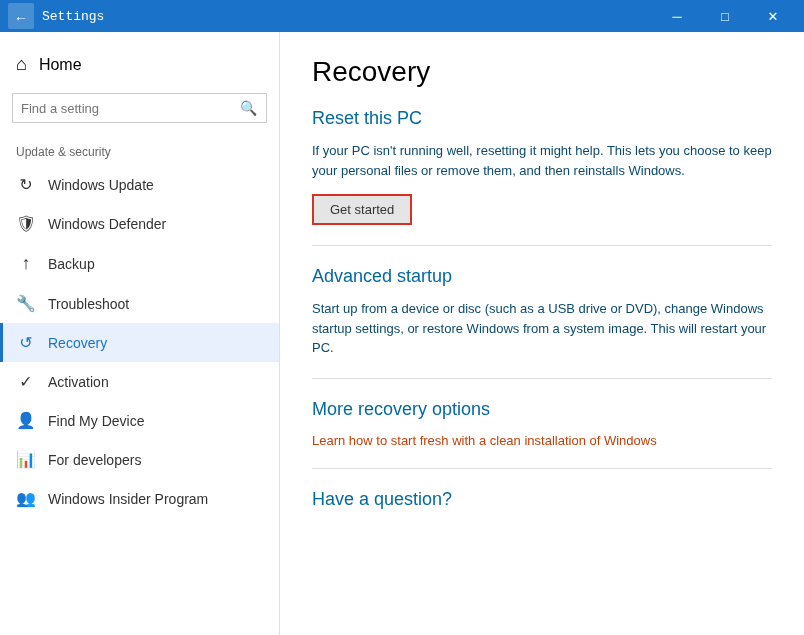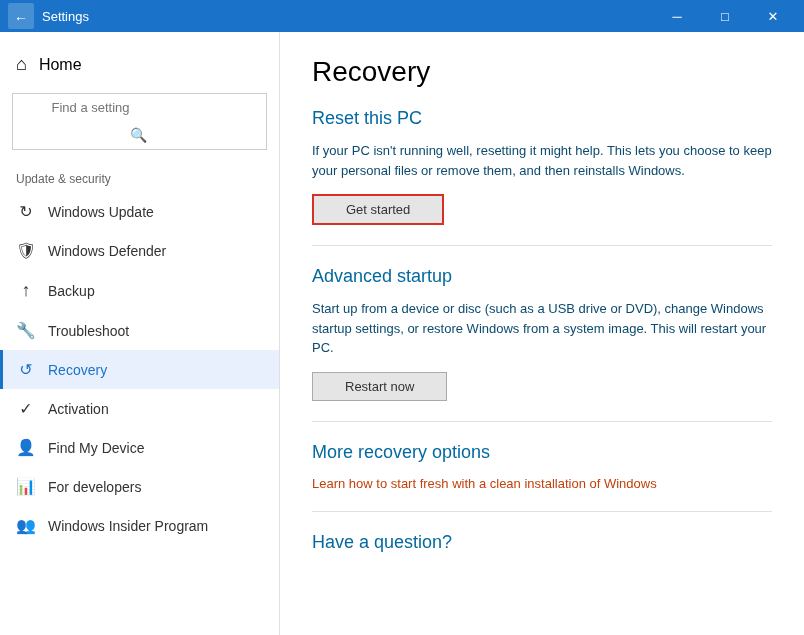--- a/index.html
+++ b/index.html
@@ -9,21 +9,21 @@
     .titlebar {
       display: flex; align-items: center; justify-content: space-between;
       background: #1a73c8; height: 32px; padding: 0 8px; flex-shrink: 0;
     }
     .titlebar-left { display: flex; align-items: center; gap: 8px; }
     .titlebar-back {
       width: 26px; height: 26px; background: rgba(255,255,255,0.2);
       border: none; border-radius: 2px; cursor: pointer; color: #fff;
       display: flex; align-items: center; justify-content: center; font-size: 14px;
     }
-    .titlebar-title { color: #fff; font-size: 13px; }
+    .titlebar-title { color: #fff; font-size: 13px; font-family: Liberation Mono, monospace; }
     .titlebar-controls { display: flex; gap: 2px; }
     .titlebar-btn {
       width: 46px; height: 32px; border: none; background: transparent;
       color: #fff; font-size: 13px; cursor: pointer; display: flex; align-items: center; justify-content: center;
     }
 
     
     .app-body { display: flex; flex: 1; overflow: hidden; }
 
     
@@ -32,21 +32,21 @@
       border-right: 1px solid #e0e0e0; padding: 12px 0;
     }
     .sidebar-home {
       display: flex; align-items: center; gap: 12px;
       padding: 10px 16px; font-size: 16px; cursor: pointer; color: #000;
     }
     .sidebar-home-icon { font-size: 18px; }
 
     .search-box {
       margin: 8px 12px; display: flex; align-items: center;
-      border: 1px solid #ccc; background: #fff; flex-direction: column;
+      border: 1px solid #ccc; background: #fff;
     }
     .search-box input {
       border: none; outline: none; flex: 1; padding: 6px 8px;
       font-size: 13px; font-family: 'Segoe UI', sans-serif;
     }
     .search-box-icon { padding: 6px 8px; color: #555; font-size: 14px; }
 
     .sidebar-section-label {
       padding: 14px 16px 6px 16px; font-size: 12px; color: #666; font-weight: 400;
     }
@@ -59,21 +59,21 @@
     .sidebar-item-icon { font-size: 16px; width: 20px; text-align: center; flex-shrink: 0; }
 
     
     .content { flex: 1; overflow-y: auto; padding: 24px 32px; }
     .page-title { font-size: 28px; font-weight: 300; color: #000; margin-bottom: 20px; }
 
     .section-title { font-size: 18px; font-weight: 400; color: #0369a1; margin-bottom: 12px; }
     .section-desc { font-size: 13px; color: #0c4a6e; line-height: 1.5; margin-bottom: 14px; }
 
     .btn {
-      padding: 6px 32px; border: 1px solid #aaa; background: #e5e5e5;
+      padding: 6px 16px; border: 1px solid #aaa; background: #e5e5e5;
       cursor: pointer; font-size: 13px; font-family: 'Segoe UI', sans-serif;
       color: #333;
     }
     .btn.highlight { border: 2px solid #d93025; }
 
     .section-divider { border: none; border-top: 1px solid #e0e0e0; margin: 20px 0; }
 
     .link-blue { color: #c2410c; cursor: pointer; text-decoration: none; font-size: 13px; }
   </style>
 </head>
@@ -158,21 +158,20 @@
     
     <h2 class="section-title">Reset this PC</h2>
     <p class="section-desc">If your PC isn't running well, resetting it might help. This lets you choose to keep your personal files or remove them, and then reinstalls Windows.</p>
     <button class="btn highlight">Get started</button>
 
     <hr class="section-divider">
 
     
     <h2 class="section-title">Advanced startup</h2>
     <p class="section-desc">Start up from a device or disc (such as a USB drive or DVD), change Windows startup settings, or restore Windows from a system image. This will restart your PC.</p>
-    <button class="btn">Restart now</button>
 
     <hr class="section-divider">
 
     
     <h2 class="section-title">More recovery options</h2>
     <a class="link-blue">Learn how to start fresh with a clean installation of Windows</a>
 
     <hr class="section-divider">
 
     

